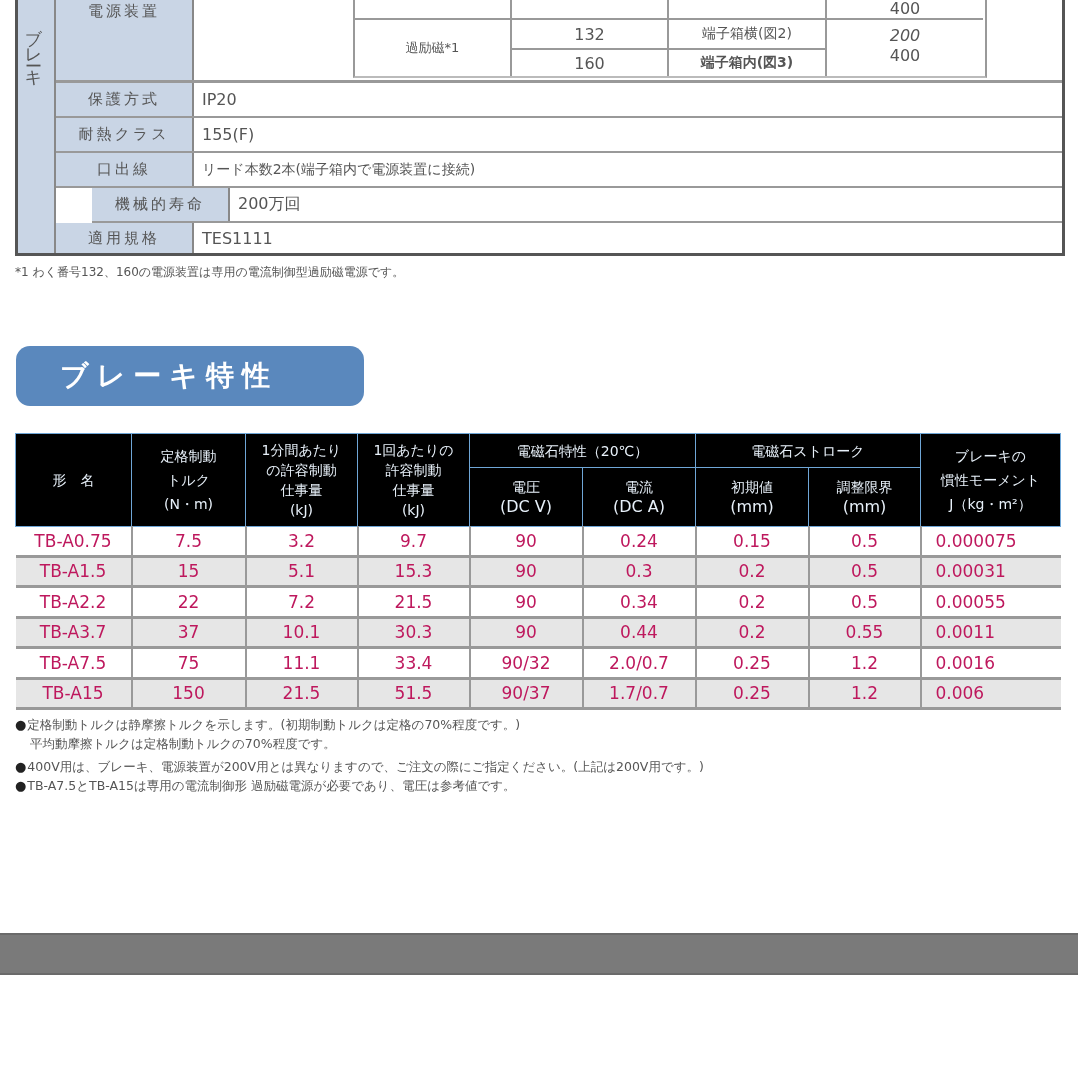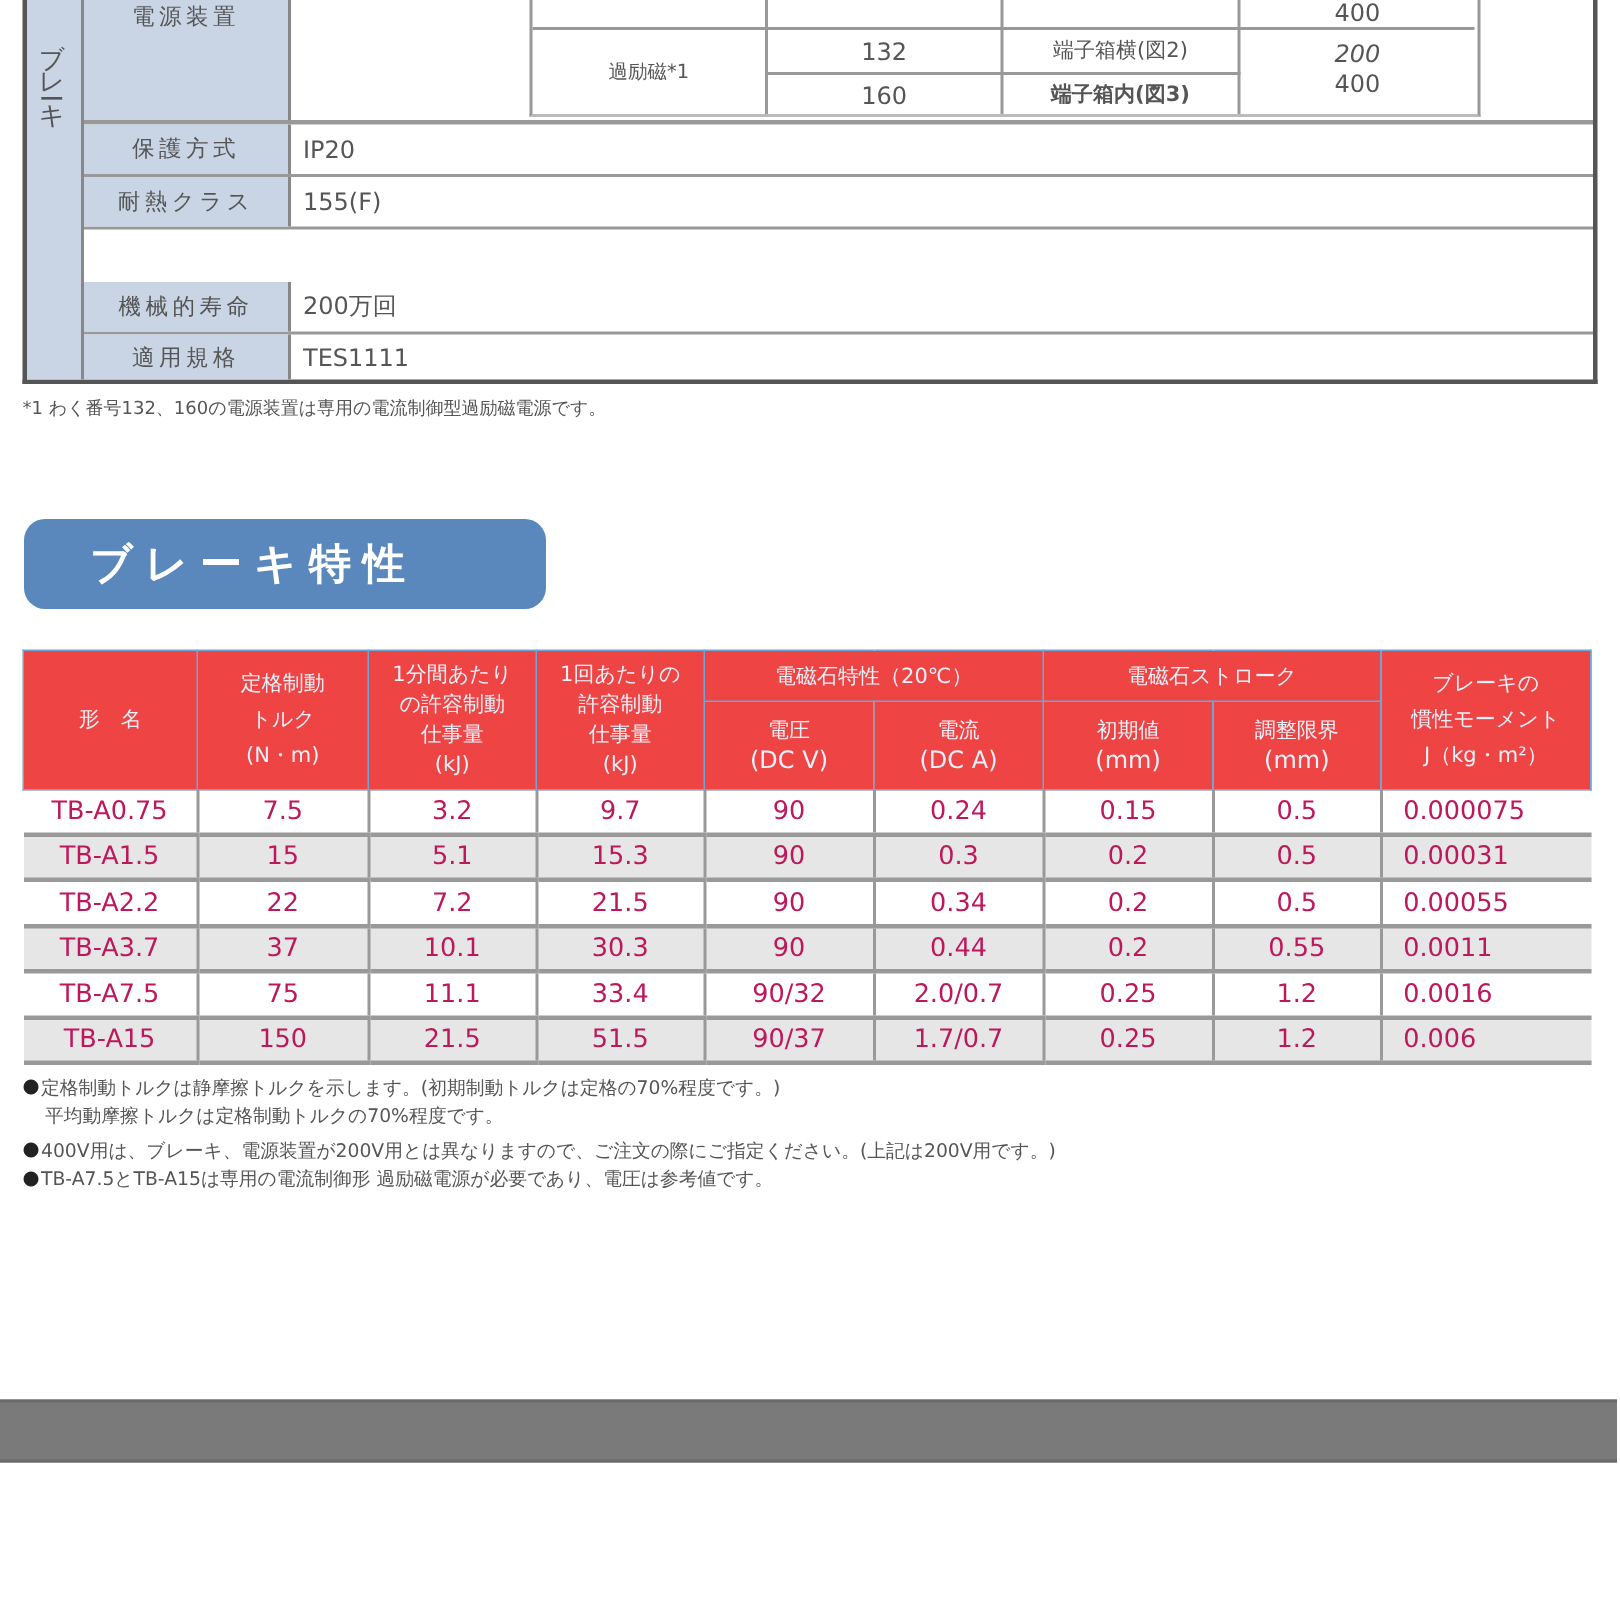--- a/index.html
+++ b/index.html
@@ -54,21 +54,21 @@
     color: #ffffff; font-family: "DejaVu Serif", "Liberation Serif", serif;
     font-size: 28px; font-weight: bold; letter-spacing: 8px;
   }
 
   
   .brake-table {
     position: absolute; left: 15px; top: 433px; width: 1045px;
     border-collapse: collapse; table-layout: fixed;
   }
   .brake-table th {
-    background: #ef4444; color: #e8f1fa; font-weight: normal; font-size: 14px;
+    background: #000000; color: #e8f1fa; font-weight: normal; font-size: 14px;
     border: 1.5px solid #6fa6d6; line-height: 20px; padding: 0;
   }
   .brake-table thead tr.h1 th { height: 33px; }
   .brake-table thead tr.h2 th { height: 58px; }
   .brake-table th.tall { height: 91px; }
   .brake-table td {
     height: 27.5px; padding: 0; text-align: center; font-size: 17px; color: #be185d;
     border-left: 2px solid #999; border-right: 2px solid #999; border-bottom: 3px solid #999;
   }
   .brake-table td:first-child { border-left: none; }
@@ -124,21 +124,25 @@
     </div>
 
     <div class="spec-row" style="top:89px;height:33px;">
       <div class="spec-label">保護方式</div>
       <div class="spec-value">IP20</div>
     </div>
     <div class="spec-row" style="top:124px;height:33px;">
       <div class="spec-label">耐熱クラス</div>
       <div class="spec-value">155(F)</div>
     </div>
-    <div class="spec-row" style="top:194px;height:33px;">
+    <div class="spec-row" style="top:159px;height:33px;">
+      <div class="spec-label">口出線</div>
+      <div class="spec-value" style="font-size:14px;">リード本数2本(端子箱内で電源装置に接続)</div>
+    </div>
+    <div class="spec-row" style="top:194px;height:33px;margin-left:36px;">
       <div class="spec-label">機械的寿命</div>
       <div class="spec-value">200万回</div>
     </div>
     <div class="spec-row" style="top:229px;height:30px;">
       <div class="spec-label">適用規格</div>
       <div class="spec-value">TES1111</div>
     </div>
   </div>
 </div>
 <div class="footnote1">*1 わく番号132、160の電源装置は専用の電流制御型過励磁電源です。</div>

